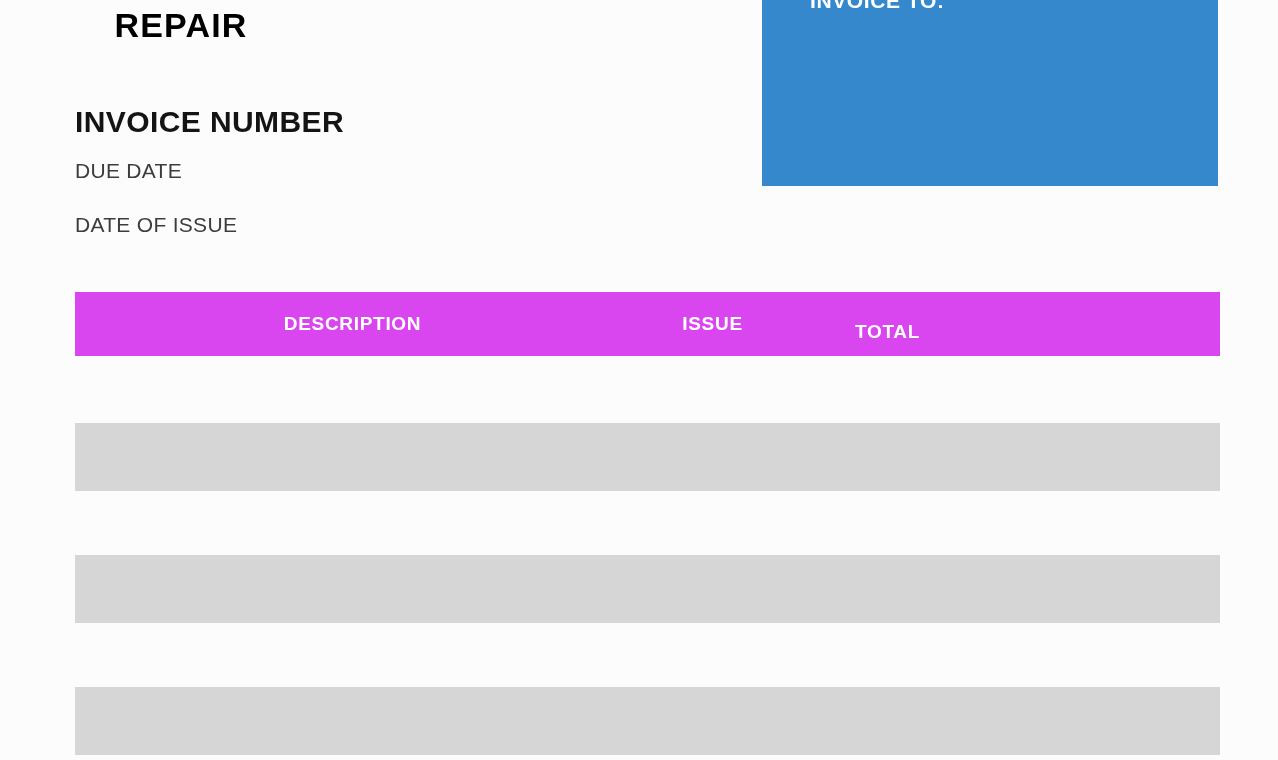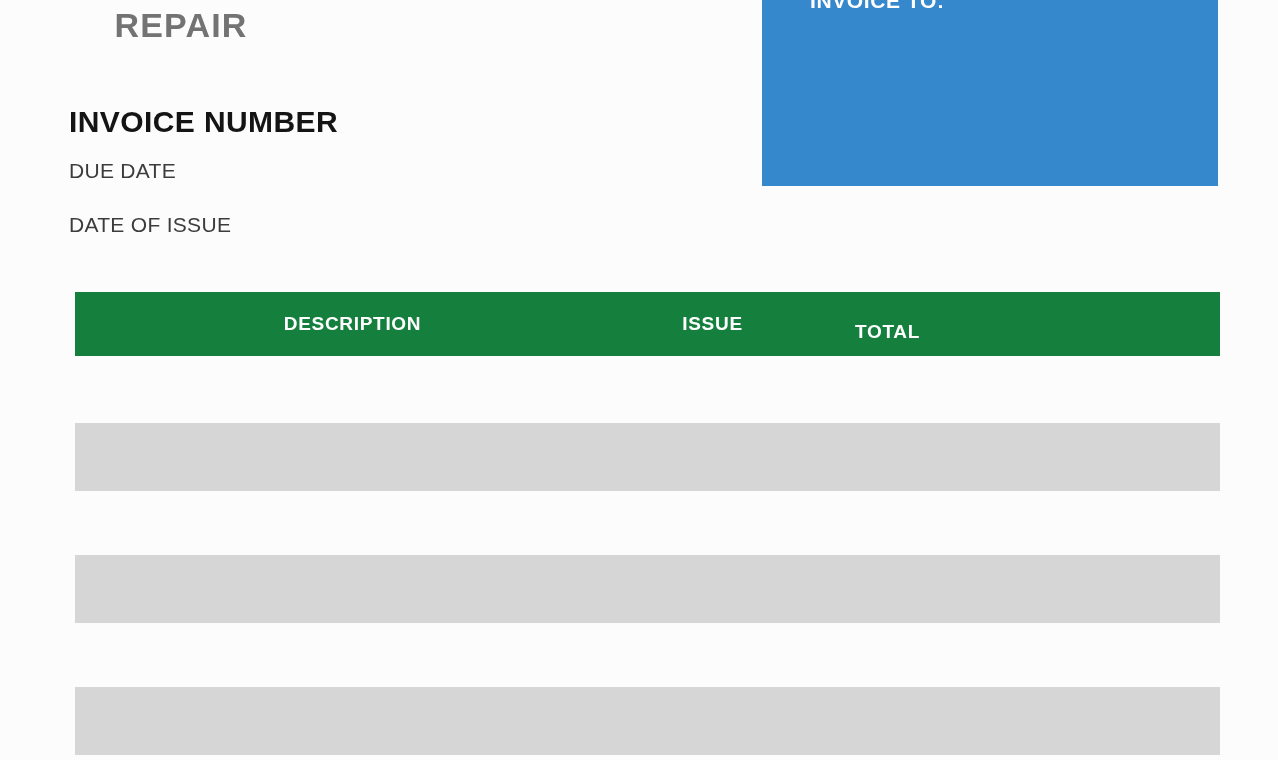--- a/index.html
+++ b/index.html
@@ -34,28 +34,28 @@
     width: 212px;
     text-align: center;
   }
   .logo-line {
     display: block;
     font-family: "Liberation Sans", sans-serif;
     font-weight: bold;
     font-size: 34px;
     line-height: 42px;
     letter-spacing: 1.2px;
-    color: #737373;
+    color: #000000;
     white-space: nowrap;
   }
 
   
   .meta-block {
     position: absolute;
-    left: 69px;
+    left: 75px;
     top: 100px;
     width: 480px;
   }
   .meta-title {
     display: block;
     font-weight: bold;
     font-size: 30px;
     line-height: 44px;
     letter-spacing: 0.4px;
     color: #141414;
@@ -110,21 +110,21 @@
   .items-table {
     position: absolute;
     left: 75px;
     top: 292px;
     width: 1145px;
   }
   .items-head {
     display: flex;
     align-items: center;
     height: 64px;
-    background: #15803d;
+    background: #d946ef;
   }
   .col {
     font-weight: bold;
     font-size: 19px;
     letter-spacing: 0.7px;
     color: #ffffff;
     white-space: nowrap;
     text-align: center;
   }
   .col-description { width: 555px; }

